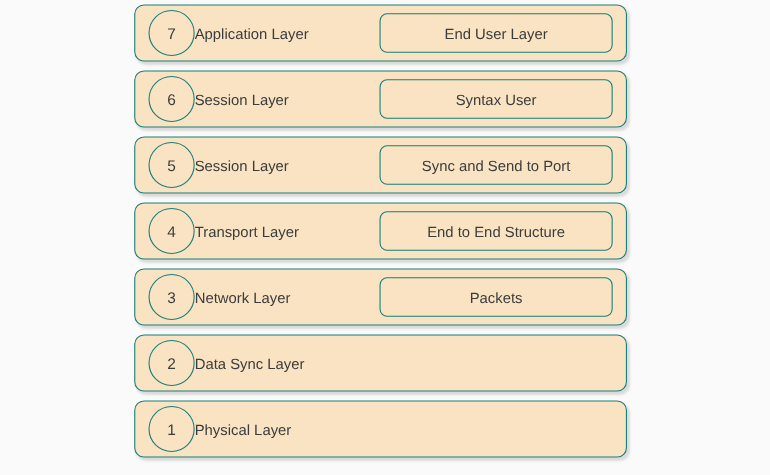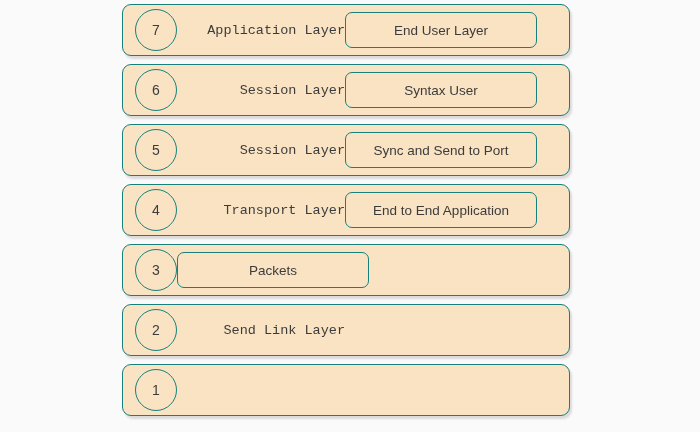--- a/index.html
+++ b/index.html
@@ -56,31 +56,30 @@
     align-items: center;
     justify-content: center;
     font-size: 14px;
     color: #3c3c3c;
     letter-spacing: 0.2px;
   }
 
   .layer-name {
     flex: 0 0 auto;
     width: 168px;
-    text-align: right;
+    text-align: left;
     font-size: 13.5px;
     color: #3c3c3c;
     white-space: nowrap;
-    font-family: Liberation Mono, monospace;
   }
 
   .layer-function-box {
     box-sizing: border-box;
     flex: 0 0 auto;
-    width: 192px;
+    width: 212px;
     height: 36px;
     border: 1.6px solid #17807b;
     border-radius: 7px;
     background: transparent;
     display: flex;
     align-items: center;
     justify-content: center;
     font-size: 13.5px;
     color: #3c3c3c;
     white-space: nowrap;
@@ -121,40 +120,42 @@
         <span>Sync and Send to Port</span>
       </div>
     </div>
 
     <div class="layer-row">
       <div class="layer-number-circle">
         <span>4</span>
       </div>
       <div class="layer-name">Transport Layer</div>
       <div class="layer-function-box">
-        <span>End to End Application</span>
+        <span>End to End Structure</span>
       </div>
     </div>
 
     <div class="layer-row">
       <div class="layer-number-circle">
         <span>3</span>
       </div>
+      <div class="layer-name">Network Layer</div>
       <div class="layer-function-box">
         <span>Packets</span>
       </div>
     </div>
 
     <div class="layer-row">
       <div class="layer-number-circle">
         <span>2</span>
       </div>
-      <div class="layer-name">Send Link Layer</div>
+      <div class="layer-name">Data Sync Layer</div>
     </div>
 
     <div class="layer-row">
       <div class="layer-number-circle">
         <span>1</span>
       </div>
+      <div class="layer-name">Physical Layer</div>
     </div>
 
   </div>
 </div>
 
 </body></html>

